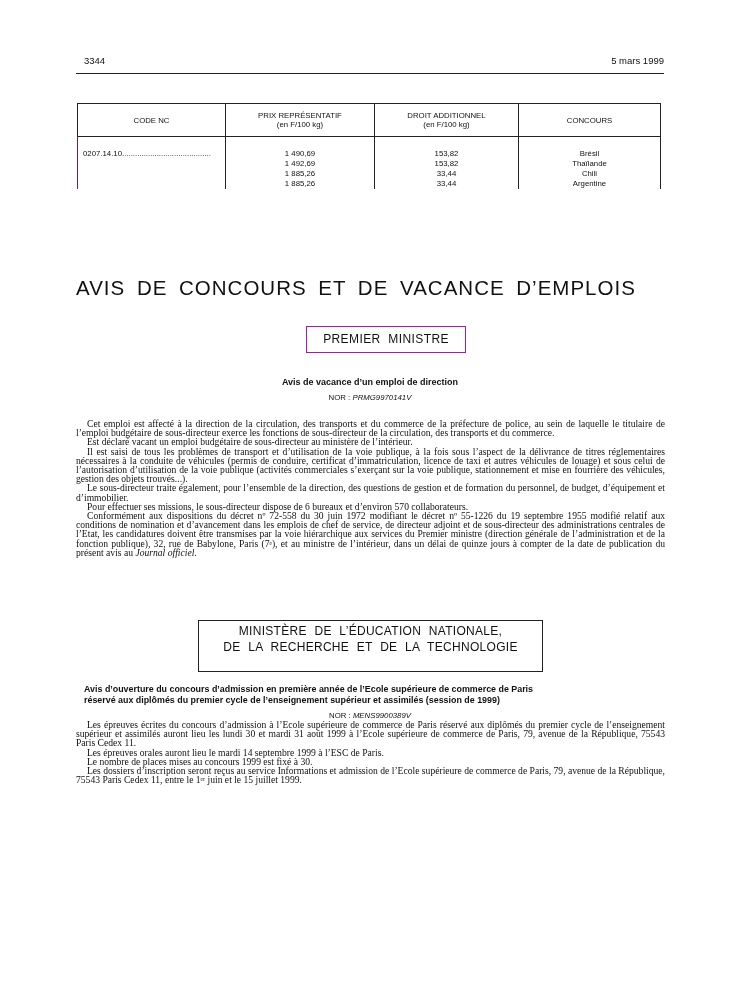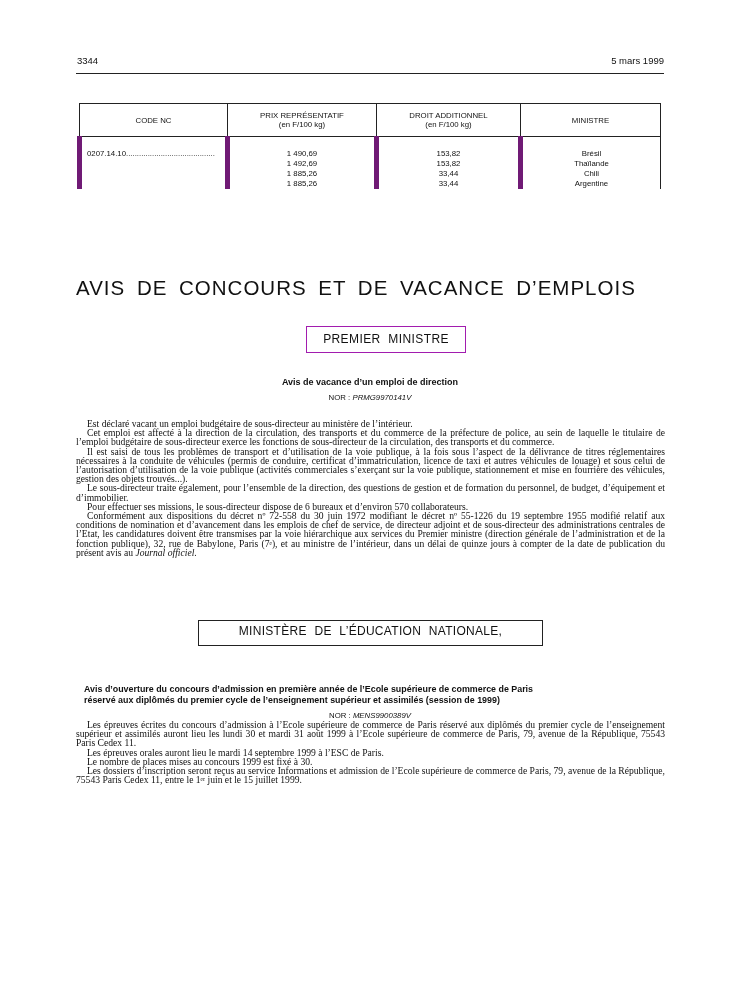--- a/index.html
+++ b/index.html
@@ -1,28 +1,28 @@
 <!DOCTYPE html>
 <html><head>
 <meta charset="utf-8">
 <style>
   html, body { margin: 0; padding: 0; background: #ffffff; }
   body { width: 731px; height: 990px; position: relative; overflow: hidden; color: #111; }
   .sans { font-family: "Liberation Sans", "DejaVu Sans", sans-serif; }
   .serif { font-family: "Liberation Serif", "DejaVu Serif", serif; }
 
   .header { position: absolute; left: 76px; top: 55px; width: 588px; height: 14px; font-size: 9.5px; }
-  .header .pg { position: absolute; left: 1px; top: 0; }
+  .header .pg { position: absolute; left: 8px; top: 0; }
   .header .title { position: absolute; left: 0; right: 0; top: 0; text-align: center; }
   .header .date { position: absolute; right: 0; top: 0; }
   .rule { position: absolute; left: 76px; top: 73px; width: 588px; border-top: 1px solid #222; }
 
   table.tarif { position: absolute; left: 77px; top: 103px; width: 584px; border-collapse: collapse; font-size: 7.8px; }
   table.tarif th { border: 1px solid #222; height: 32px; font-weight: normal; text-align: center; line-height: 9px; padding: 0; }
-  table.tarif td { border-left: 5px solid #701a75; border-right: 1px solid #222; vertical-align: top; padding: 0; line-height: 10px; }
+  table.tarif td { border-left: 1px solid #701a75; border-right: 1px solid #222; vertical-align: top; padding: 0; line-height: 10px; }
   table.tarif tr.last td { border-bottom: 1px solid #222; }
   table.tarif .c1 { width: 147px; }
   table.tarif .c2 { width: 148px; }
   table.tarif .c3 { width: 143px; }
   .cell-num { text-align: center; }
   .code { text-align: left; padding-left: 5px !important; white-space: nowrap; overflow: hidden; }
   .code span.dots { letter-spacing: 0; }
   .grp1 { padding-top: 12px !important; }
   .grp2 { padding-top: 2px !important; padding-bottom: 12px !important; }
 
@@ -30,42 +30,42 @@
 
   .box1 { position: absolute; left: 306px; top: 326px; width: 158px; height: 25px; border: 1px solid #a21caf; text-align: center; line-height: 25px; font-size: 12px; word-spacing: 4px; letter-spacing: 0.4px; }
 
   .sub1 { position: absolute; left: 76px; top: 377px; width: 588px; text-align: center; font-size: 9px; font-weight: bold; }
   .nor { position: absolute; left: 76px; width: 588px; text-align: center; font-size: 7.8px; }
   .nor i { font-style: italic; }
 
   .body1 { position: absolute; left: 76px; top: 419px; width: 589px; font-size: 9.6px; line-height: 9.2px; text-align: justify; }
   .body1 p, .body2 p { margin: 0; text-indent: 11px; }
 
-  .box2 { position: absolute; left: 198px; top: 620px; width: 345px; height: 26px; border: 1px solid #222; text-align: center; font-size: 12px; line-height: 15.5px; padding-top: 3px; letter-spacing: 0.3px; word-spacing: 4px; box-sizing: border-box; }
+  .box2 { position: absolute; left: 198px; top: 620px; width: 345px; height: 52px; border: 1px solid #222; text-align: center; font-size: 12px; line-height: 15.5px; padding-top: 3px; letter-spacing: 0.3px; word-spacing: 4px; box-sizing: border-box; }
 
   .sub2 { position: absolute; left: 84px; top: 684px; width: 588px; font-size: 8.9px; font-weight: bold; line-height: 10.5px; }
 
   .body2 { position: absolute; left: 76px; top: 720px; width: 589px; font-size: 9.6px; line-height: 9.2px; text-align: justify; }
 </style>
 </head>
 <body>
 
 <div class="header sans">
   <span class="pg">3344</span>
   <span class="date">5 mars 1999</span>
 </div>
 <div class="rule"></div>
 
 <table class="tarif sans">
   <thead>
     <tr>
       <th class="c1"><span>CODE NC</span></th>
       <th class="c2"><span>PRIX REPRÉSENTATIF</span><br><span>(en F/100 kg)</span></th>
       <th class="c3"><span>DROIT ADDITIONNEL</span><br><span>(en F/100 kg)</span></th>
-      <th><span>MINISTRE</span></th>
+      <th><span>CONCOURS</span></th>
     </tr>
   </thead>
   <tbody>
     <tr>
       <td class="code grp1"><span>0207.14.10</span><span class="dots">.........................................</span></td>
       <td class="cell-num grp1">
         <div>1 490,69</div>
         <div>1 492,69</div>
         <div>1 885,26</div>
         <div>1 885,26</div>
@@ -89,30 +89,31 @@
 <div class="main-title sans">AVIS DE CONCOURS ET DE VACANCE D’EMPLOIS</div>
 
 <div class="box1 sans">PREMIER MINISTRE</div>
 
 <div class="sub1 sans">Avis de vacance d’un emploi de direction</div>
 <div class="nor sans" style="top:393px;">
   <span>NOR :</span> <i>PRMG9970141V</i>
 </div>
 
 <div class="body1 serif">
+  <p>Cet emploi est affecté à la direction de la circulation, des transports et du commerce de la préfecture de police, au sein de laquelle le titulaire de l’emploi budgétaire de sous-directeur exerce les fonctions de sous-directeur de la circulation, des transports et du commerce.</p>
   <p>Est déclaré vacant un emploi budgétaire de sous-directeur au ministère de l’intérieur.</p>
-  <p>Cet emploi est affecté à la direction de la circulation, des transports et du commerce de la préfecture de police, au sein de laquelle le titulaire de l’emploi budgétaire de sous-directeur exerce les fonctions de sous-directeur de la circulation, des transports et du commerce.</p>
   <p>Il est saisi de tous les problèmes de transport et d’utilisation de la voie publique, à la fois sous l’aspect de la délivrance de titres réglementaires nécessaires à la conduite de véhicules (permis de conduire, certificat d’immatriculation, licence de taxi et autres véhicules de louage) et sous celui de l’autorisation d’utilisation de la voie publique (activités commerciales s’exerçant sur la voie publique, stationnement et mise en fourrière des véhicules, gestion des objets trouvés...).</p>
   <p>Le sous-directeur traite également, pour l’ensemble de la direction, des questions de gestion et de formation du personnel, de budget, d’équipement et d’immobilier.</p>
   <p>Pour effectuer ses missions, le sous-directeur dispose de 6 bureaux et d’environ 570 collaborateurs.</p>
   <p><span>Conformément aux dispositions du décret nº 72-558 du 30 juin 1972 modifiant le décret nº 55-1226 du 19 septembre 1955 modifié relatif aux conditions de nomination et d’avancement dans les emplois de chef de service, de directeur adjoint et de sous-directeur des administrations centrales de l’Etat, les candidatures doivent être transmises par la voie hiérarchique aux services du Premier ministre (direction générale de l’administration et de la fonction publique), 32, rue de Babylone, Paris (7ᵉ), et au ministre de l’intérieur, dans un délai de quinze jours à compter de la date de publication du présent avis au </span><i>Journal officiel</i><span>.</span></p>
 </div>
 
 <div class="box2 sans">
   <div>MINISTÈRE DE L’ÉDUCATION NATIONALE,</div>
+  <div>DE LA RECHERCHE ET DE LA TECHNOLOGIE</div>
 </div>
 
 <div class="sub2 sans">
   <div>Avis d’ouverture du concours d’admission en première année de l’Ecole supérieure de commerce de Paris</div>
   <div>réservé aux diplômés du premier cycle de l’enseignement supérieur et assimilés (session de 1999)</div>
 </div>
 <div class="nor sans" style="top:711px;">
   <span>NOR :</span> <i>MENS9900389V</i>
 </div>
 

